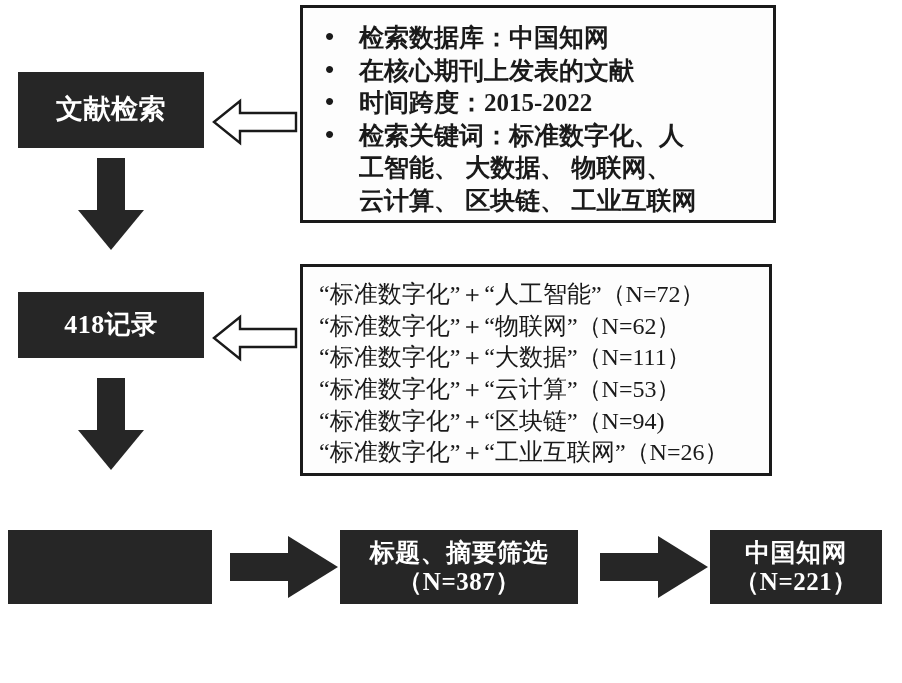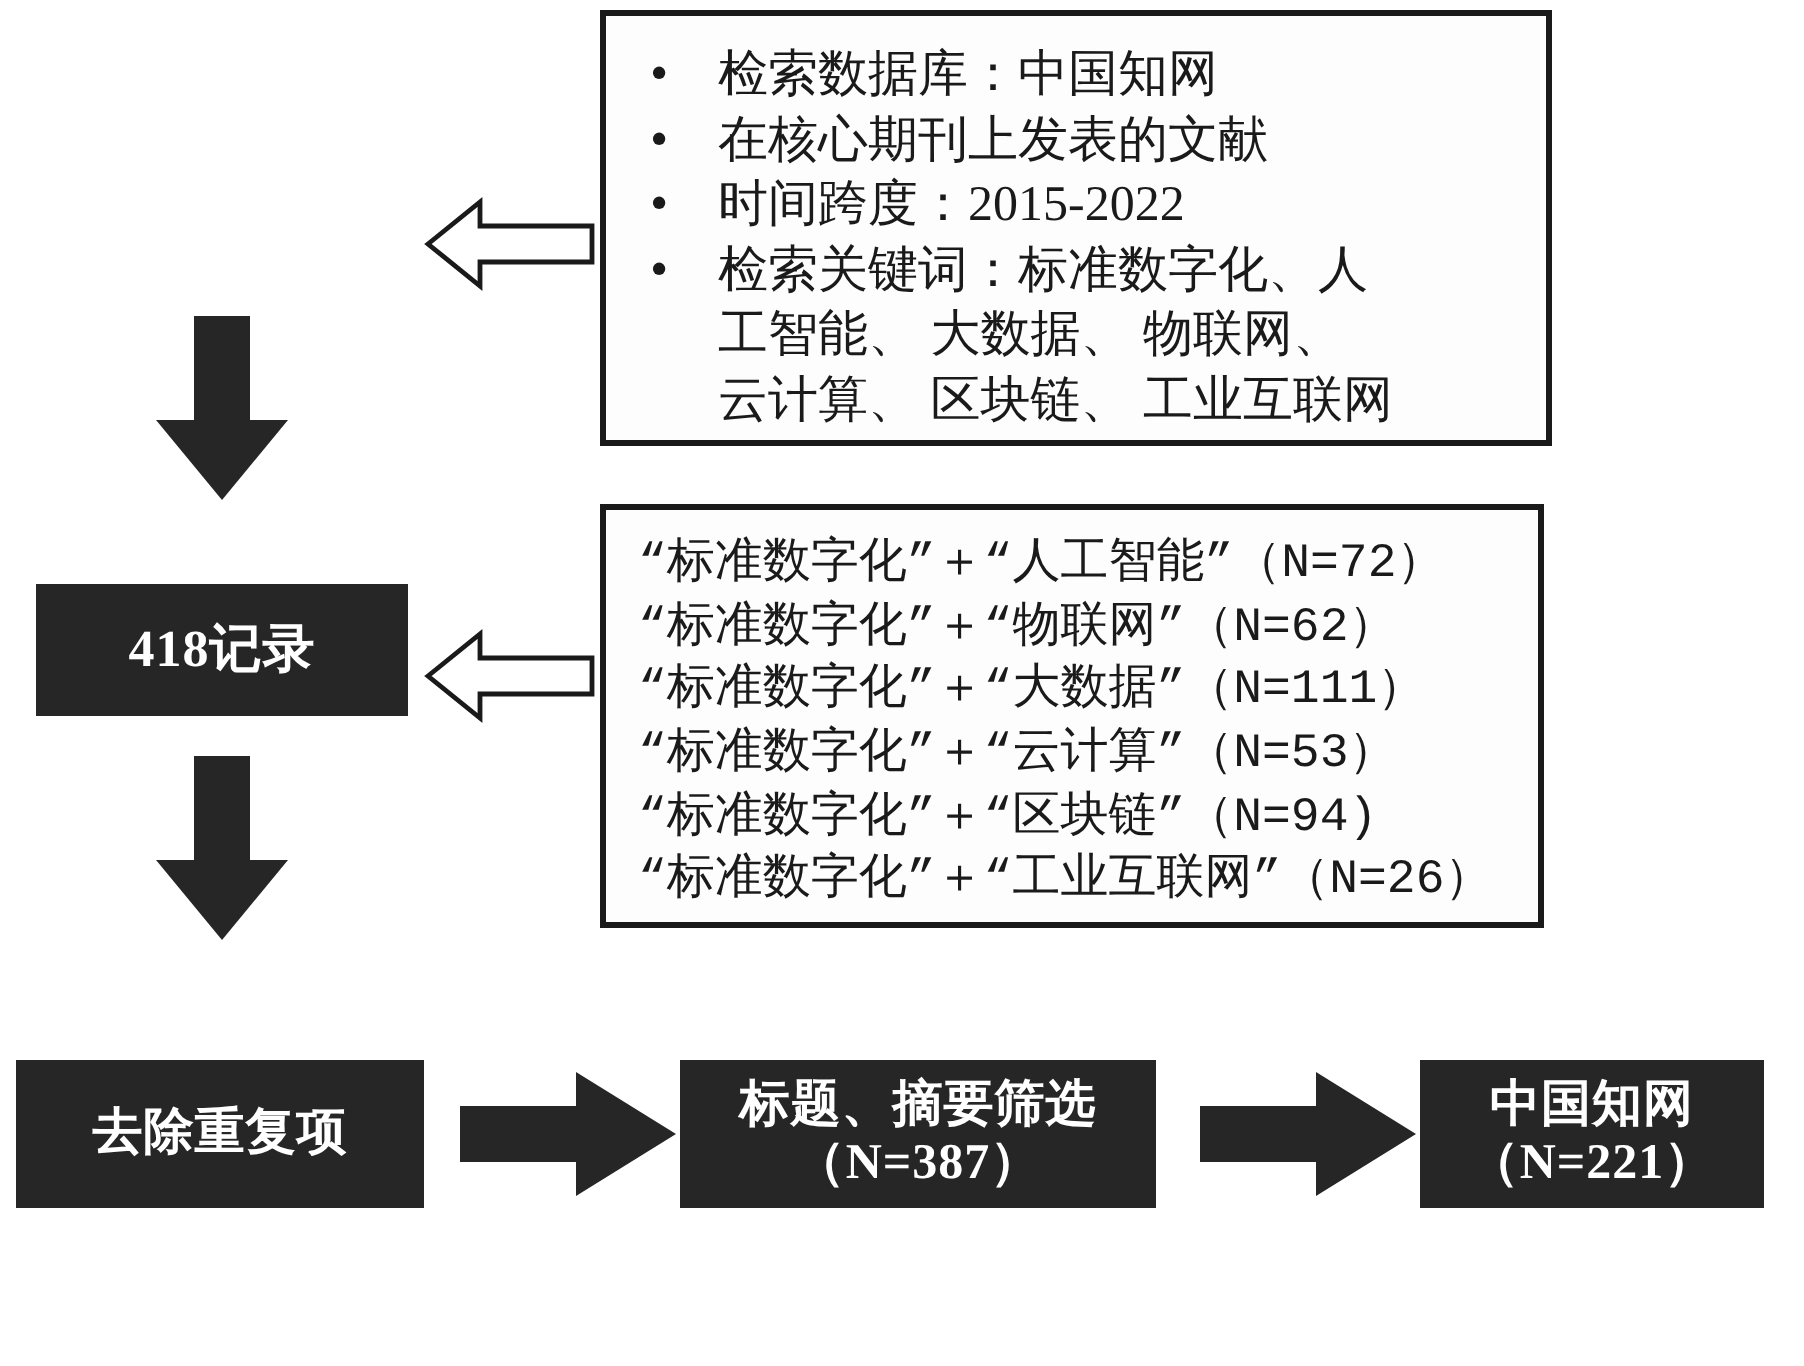--- a/index.html
+++ b/index.html
@@ -39,22 +39,22 @@
   #node-titlescreen { left: 340px; top: 530px; width: 238px; height: 74px;  font-size: 25px; }
   #node-fulltext    { left: 710px; top: 530px; width: 172px; height: 74px;  font-size: 25px; }
 
   
   .infobox {
     position: absolute;
     background: #fdfdfd;
     border: 3px solid #1a1a1a;
     color: #1a1a1a;
   }
-  #info-criteria { left: 300px; top: 5px;   width: 476px; height: 218px; }
-  #info-queries  { left: 300px; top: 252px; width: 472px; height: 212px; font-family: Liberation Mono, monospace; }
+  #info-criteria { left: 300px; top: 5px;   width: 476px; height: 218px; font-weight: bold; }
+  #info-queries  { left: 300px; top: 264px; width: 472px; height: 212px; }
 
   .bullet-list { list-style: none; padding: 14px 8px 0 18px; }
   .bullet-list li {
     position: relative;
     padding-left: 38px;
     font-size: 25px;
     line-height: 1.30;
     white-space: pre-line;
   }
   .bullet-list li::before {
@@ -140,37 +140,39 @@
     color: #141414;
     font-family: "Liberation Sans", "DejaVu Sans", sans-serif;
     letter-spacing: 1px;
   }
 </style>
 </head>
 <body>
 
 <div id="figure">
 
+  <div class="node" id="node-search">
+    <span class="ln">文献检索</span>
+  </div>
 
   <div class="arrow-down" id="arrow-down-1">
     <div class="shaft"></div>
     <div class="head"></div>
   </div>
 
   <div class="node" id="node-records">
     <span class="ln">418记录</span>
   </div>
 
   <div class="arrow-down" id="arrow-down-2">
     <div class="shaft"></div>
     <div class="head"></div>
   </div>
 
   <div class="node" id="node-dedupe">
-    <span class="ln">去除重复项</span>
   </div>
 
   <div class="arrow-right" id="arrow-right-1">
     <div class="shaft"></div>
     <div class="head"></div>
   </div>
 
   <div class="node" id="node-titlescreen">
     <span class="ln">标题、摘要筛选</span>
     <span class="ln">（N=387）</span>

